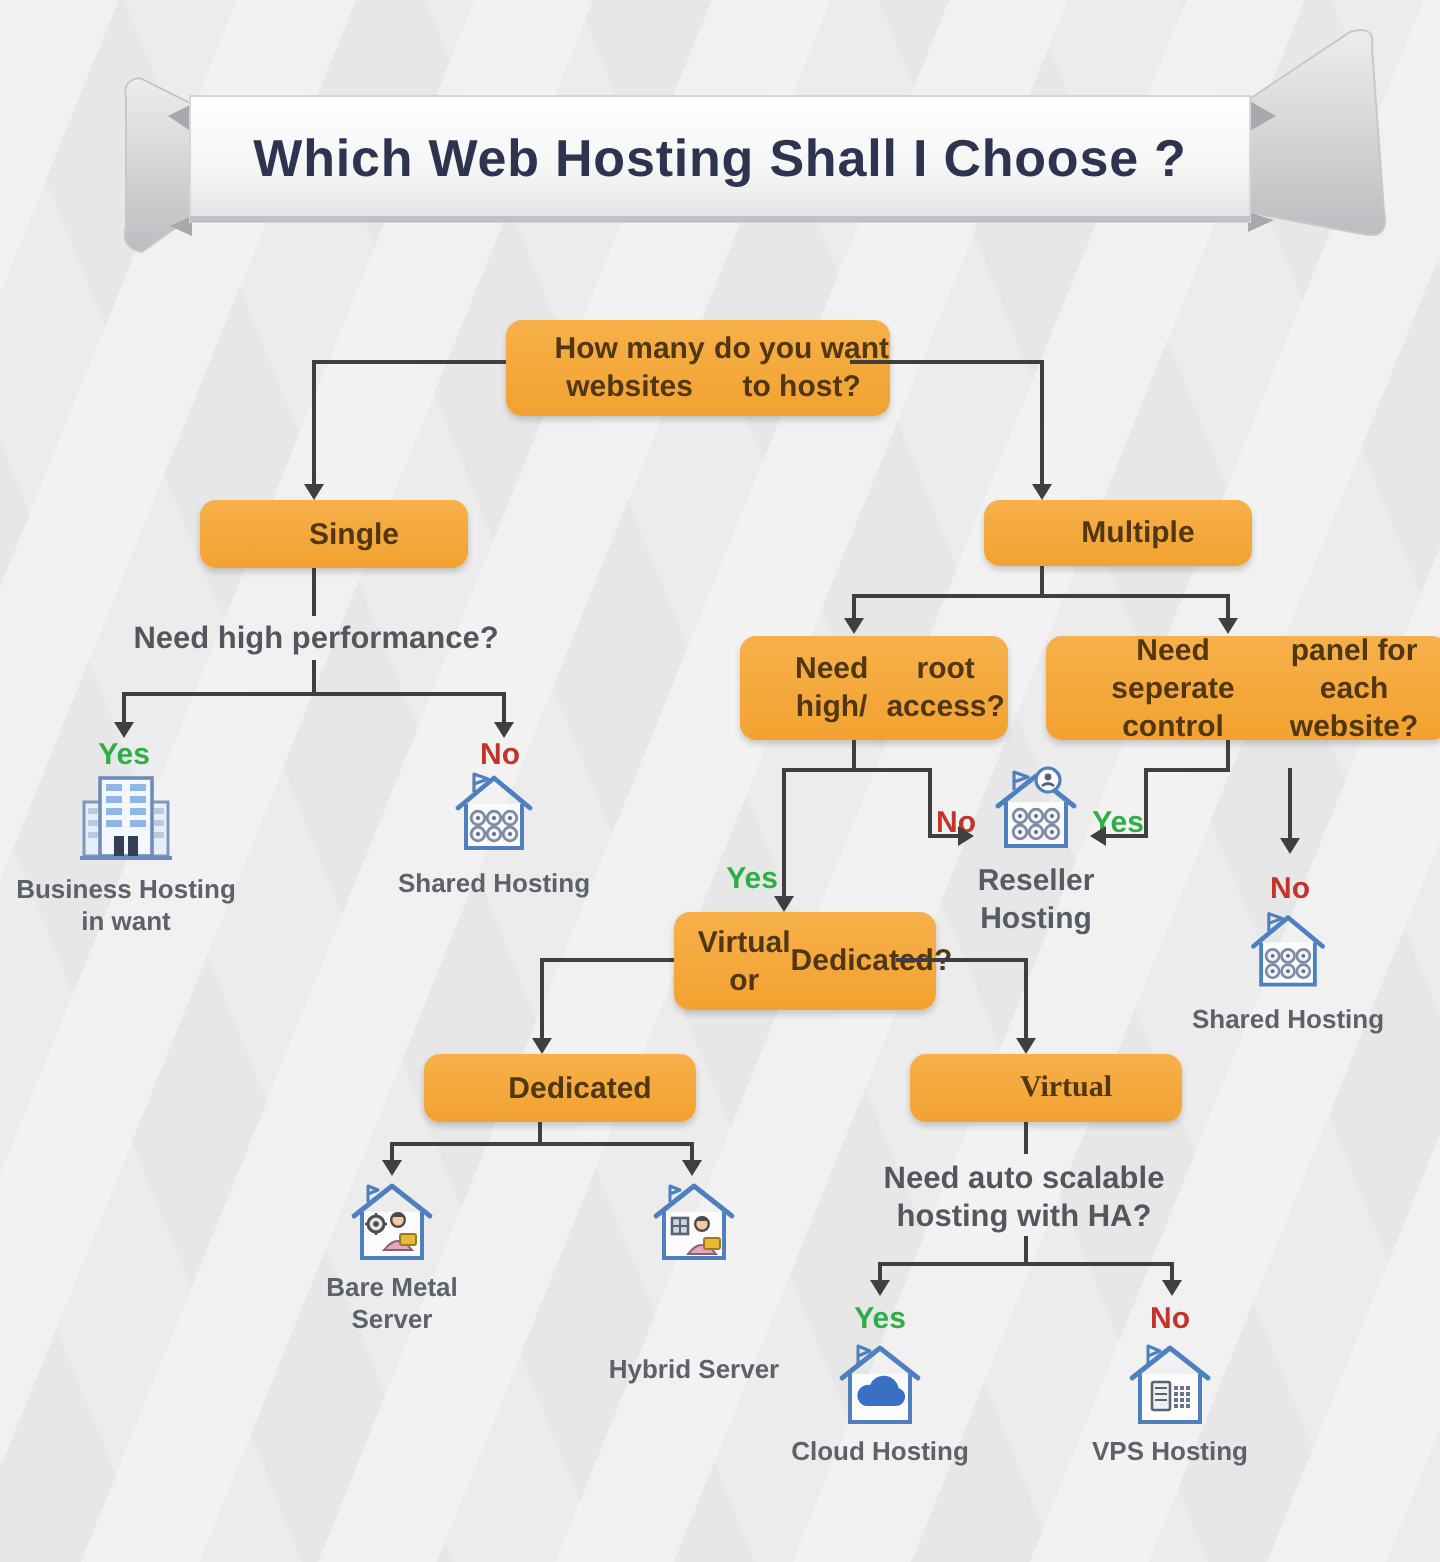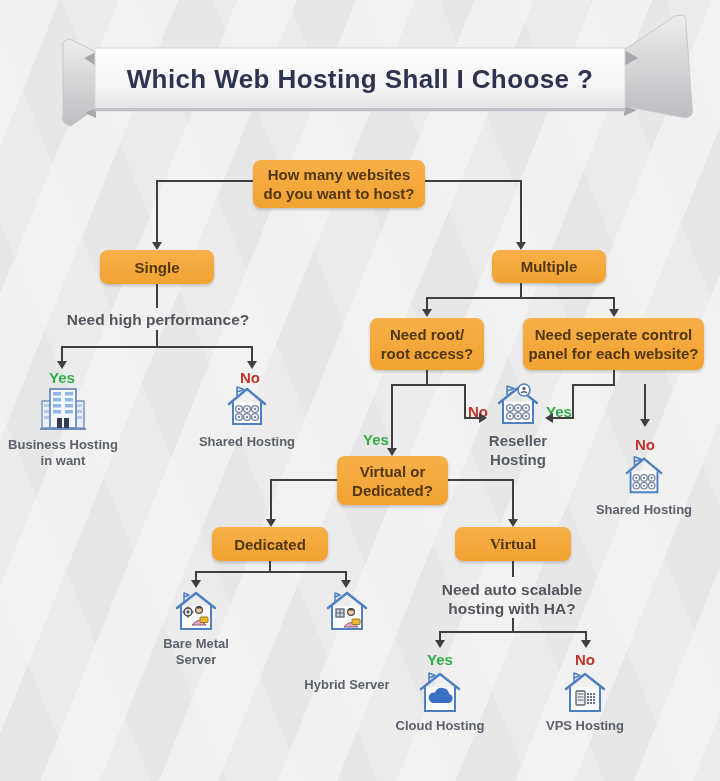--- a/index.html
+++ b/index.html
@@ -26,23 +26,24 @@
     position:absolute;left:35px;top:34px;width:530px;height:63px;
     display:flex;align-items:center;justify-content:center;
     font-size:26px;font-weight:bold;color:#2e3450;letter-spacing:.4px;
   }
   
   .obox{
     position:absolute;
     background:linear-gradient(180deg,#f7b04a 0%,#f2a230 100%);
     border-radius:8px;
     color:#503711;font-weight:bold;font-size:15px;line-height:19px;
-    display:flex;flex-direction:column;align-items:center;justify-content:center;
+    display:flex;flex-direction:row;align-items:center;justify-content:center;
     text-align:center;
     box-shadow:0 2px 3px rgba(0,0,0,.18);
+    padding-left:20px;
   }
   
   .qtext{
     position:absolute;color:#53565e;font-weight:bold;font-size:15.5px;
     line-height:19px;text-align:center;
   }
   
   .yn{position:absolute;font-weight:bold;font-size:15px;text-align:center;}
   .yes{color:#2fae47;}
   .no{color:#c2342c;}
@@ -106,21 +107,21 @@
 
   <div class="obox" style="left:100px;top:250px;width:114px;height:34px;">
     <span>Single</span>
   </div>
 
   <div class="obox" style="left:492px;top:250px;width:114px;height:33px;text-align:right;">
     <span>Multiple</span>
   </div>
 
   <div class="obox" style="left:370px;top:318px;width:114px;height:52px;">
-    <span>Need root/</span>
+    <span>Need high/</span>
     <span>root access?</span>
   </div>
 
   <div class="obox" style="left:523px;top:318px;width:181px;height:52px;">
     <span>Need seperate control</span>
     <span>panel for each website?</span>
   </div>
 
   <div class="obox" style="left:337px;top:456px;width:111px;height:49px;">
     <span>Virtual or</span>

